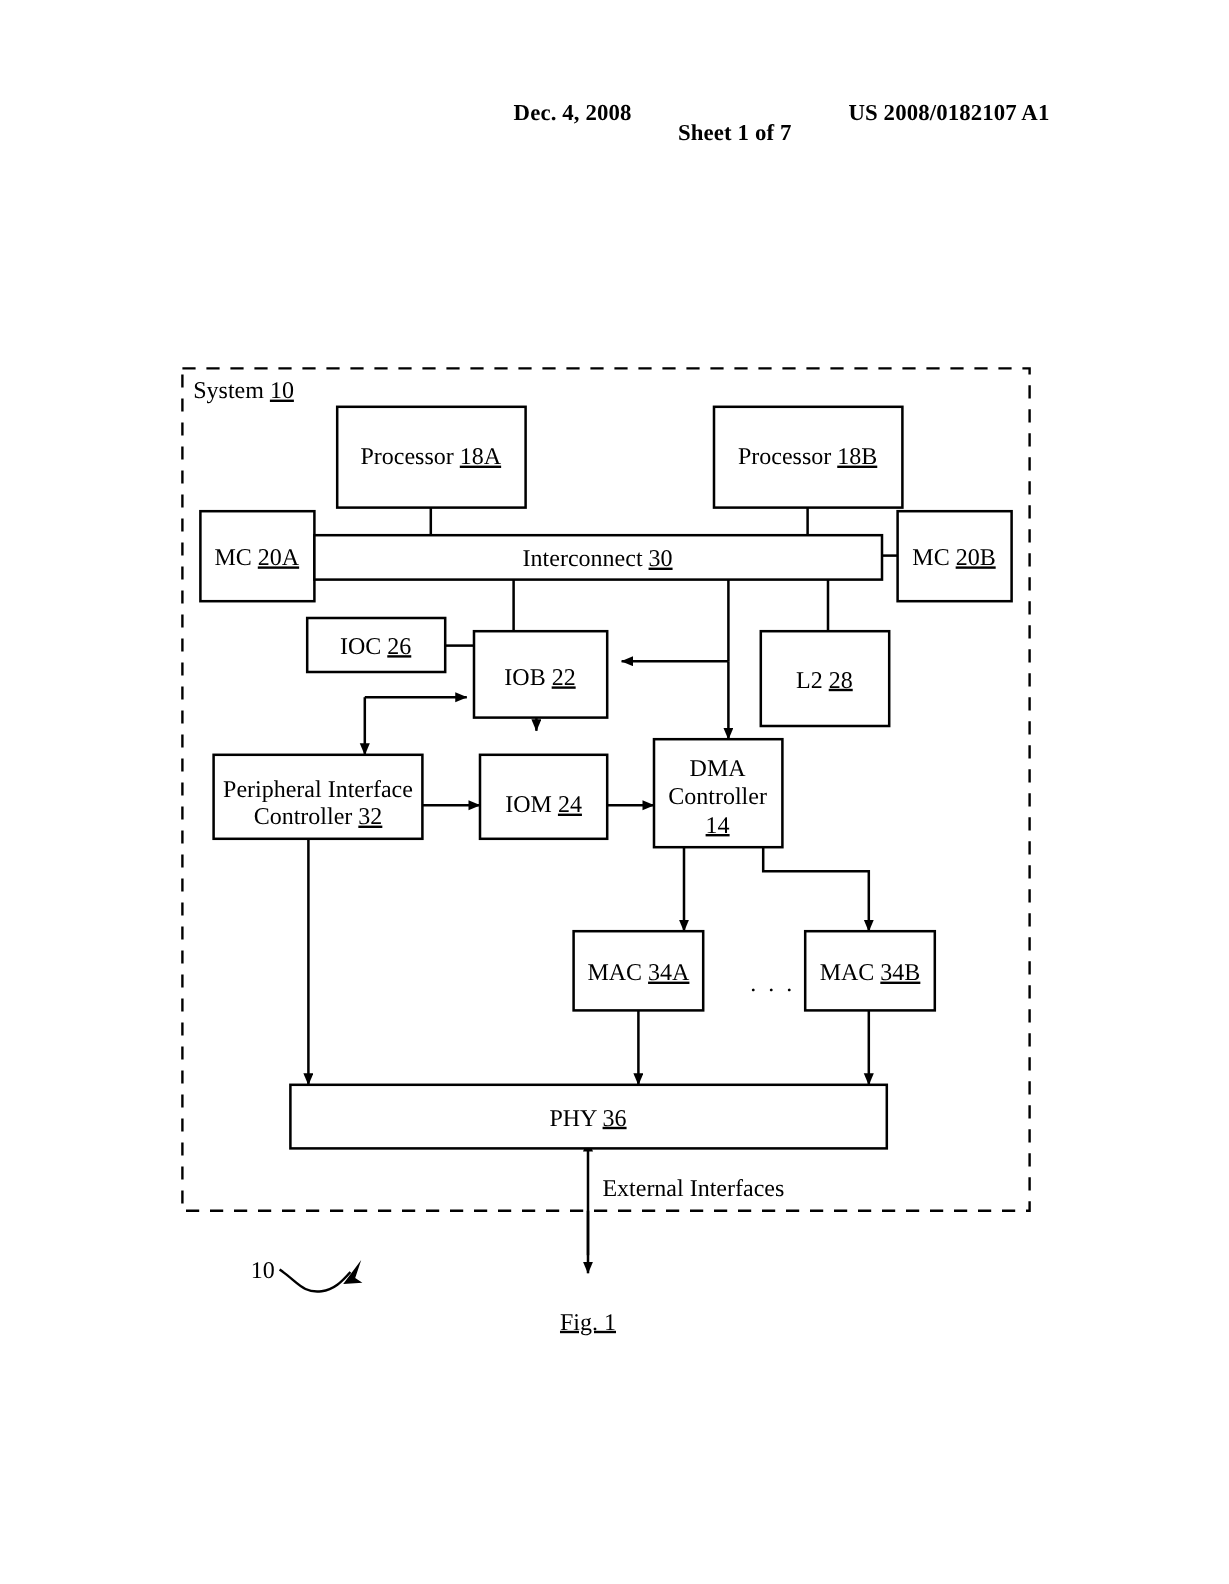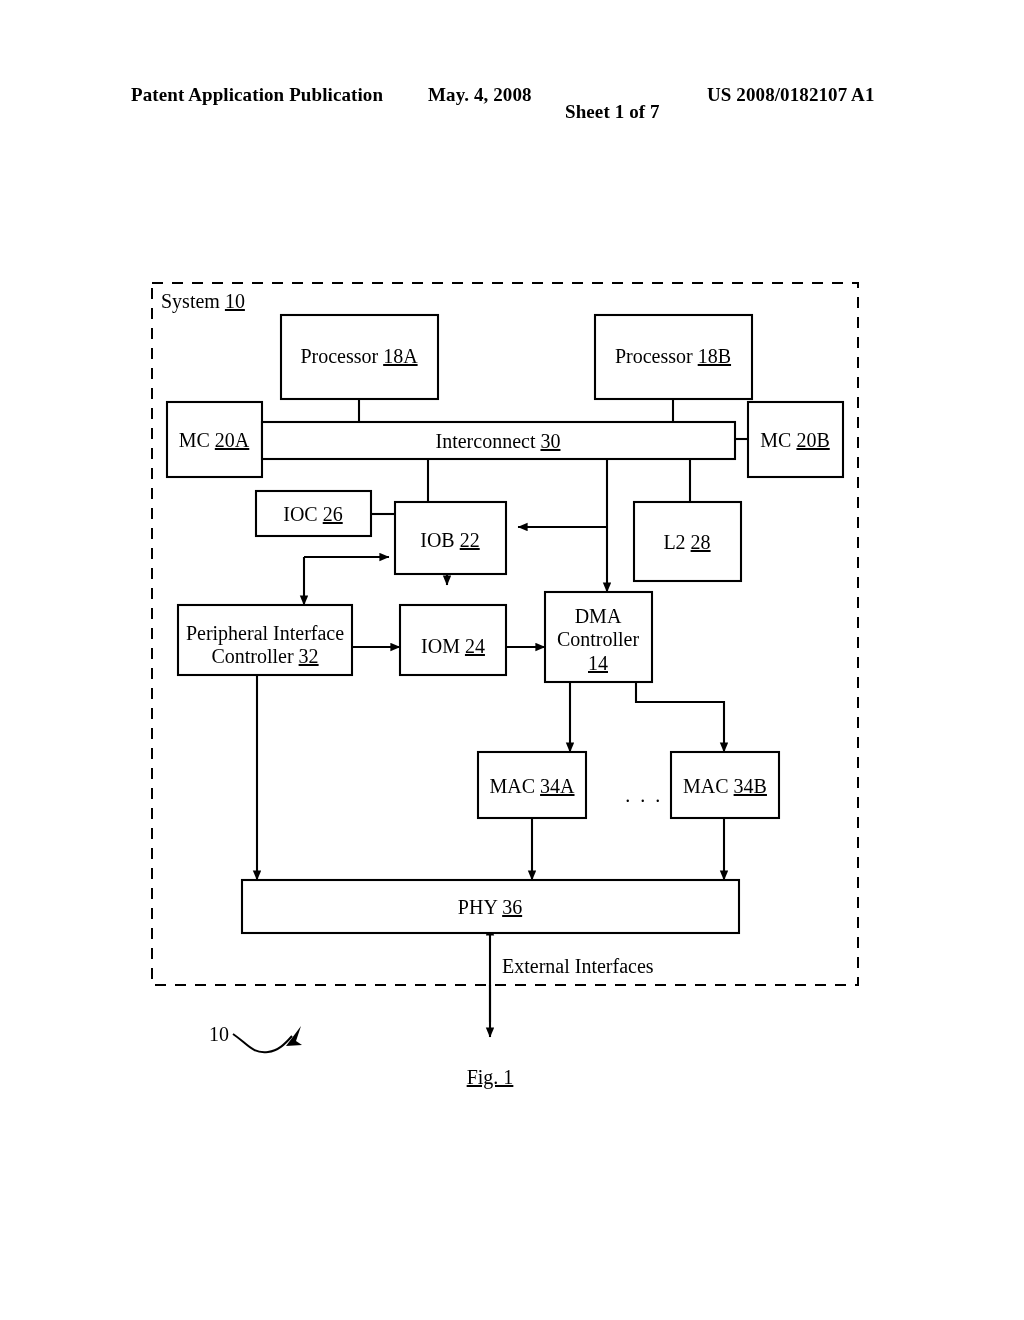--- a/index.html
+++ b/index.html
@@ -33,21 +33,21 @@
   }
   .hdr-pub   { position: absolute; left: 131px; }
   .hdr-date  { position: absolute; left: 428px; }
   .hdr-sheet { position: absolute; left: 565px; margin-top: 17px; }
   .hdr-pat   { position: absolute; left: 707px; }
 
   
   .figure-wrap {
     position: absolute;
     left: 0;
-    top: 262px;
+    top: 286px;
     width: 832px;
     height: 850px;
   }
   svg.diagram {
     display: block;
     width: 1024px;
     height: 850px;
   }
 
   
@@ -82,22 +82,21 @@
   .leadline {
     stroke: #000000;
     stroke-width: 2;
     fill: none;
   }
 </style>
 </head>
 <body>
 
 <div class="page-header">
-  <span class="hdr-pub">Patent Application Publication</span>
-  <span class="hdr-date">May. 4, 2008</span>
+  <span class="hdr-date">Dec. 4, 2008</span>
   <span class="hdr-sheet">Sheet 1 of 7</span>
   <span class="hdr-pat">US 2008/0182107 A1</span>
 </div>
 
 <div class="figure-wrap">
 <svg class="diagram" viewBox="0 0 1024 850" xmlns="http://www.w3.org/2000/svg">
 
   <defs>
     <marker id="ah" markerWidth="11" markerHeight="11" refX="9.6" refY="4.2" orient="auto" markerUnits="userSpaceOnUse">
       <path d="M0,0 L10,4.2 L0,8.4 z" fill="#000000"></path>

